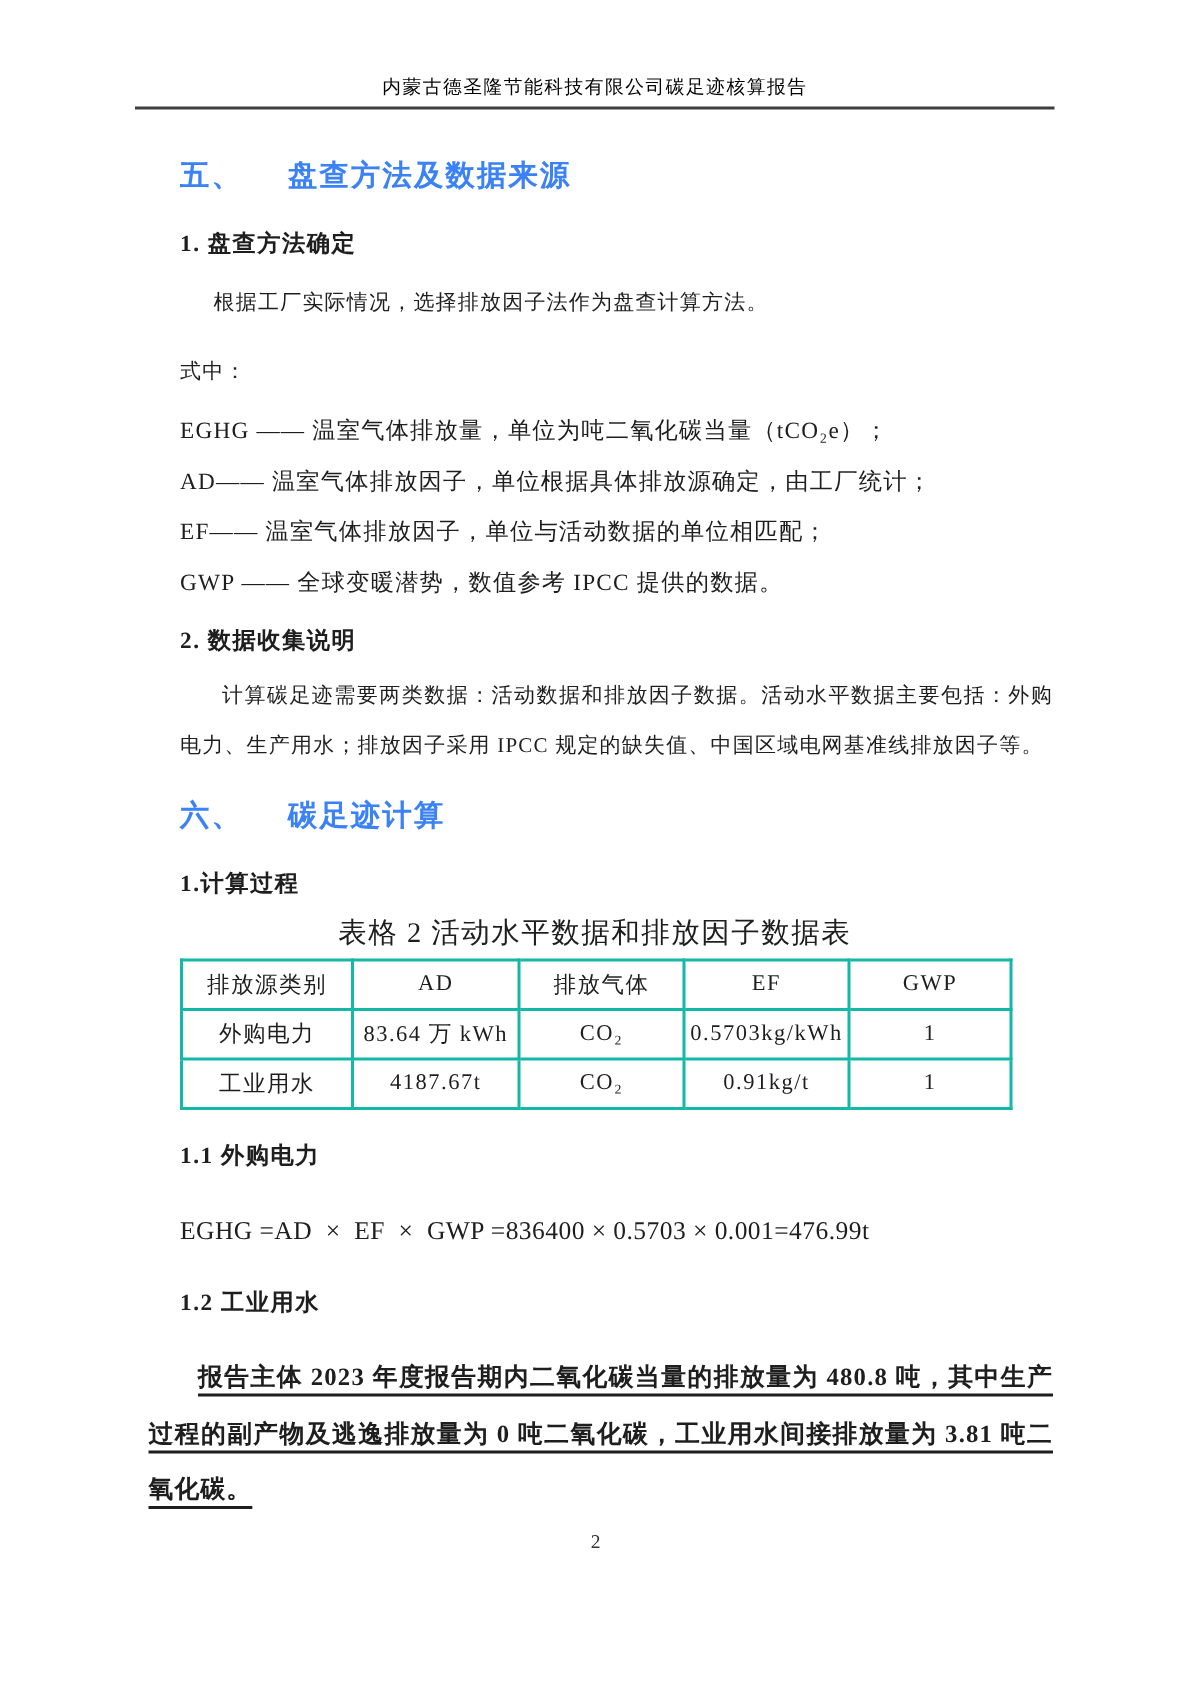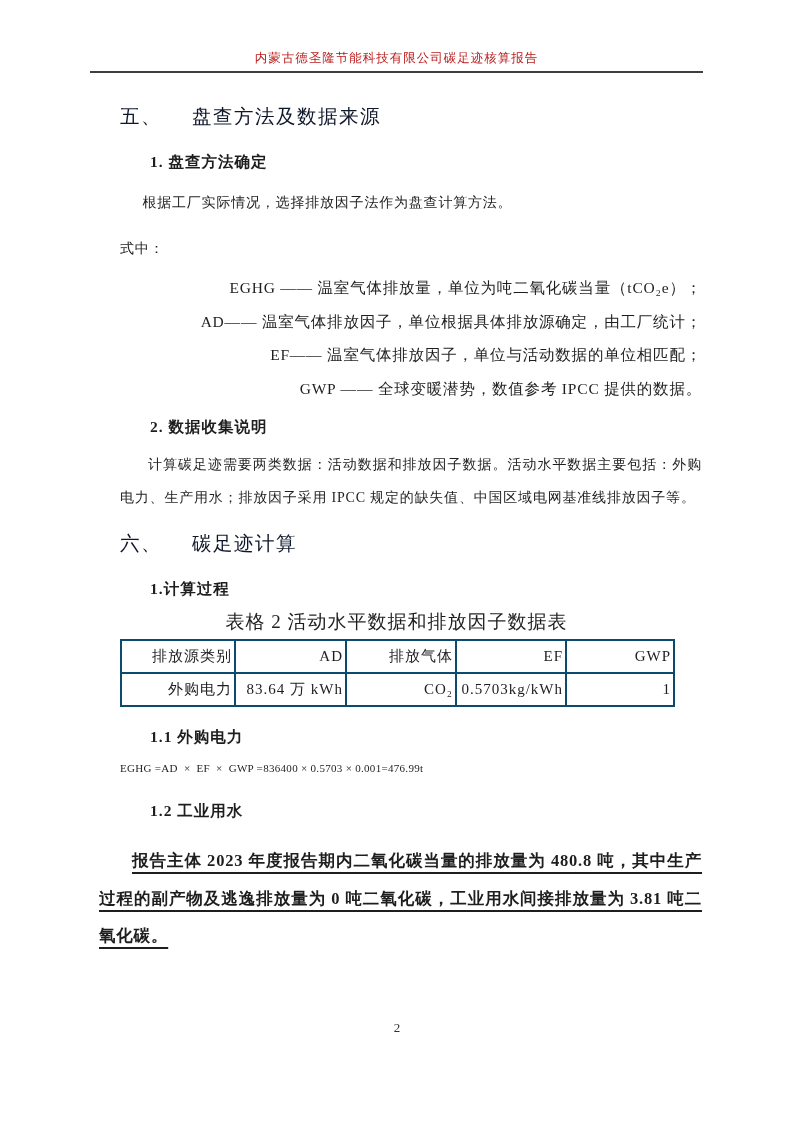--- a/index.html
+++ b/index.html
@@ -14,46 +14,45 @@
     overflow: hidden;
   }
 
   
   .page-header {
     position: absolute;
     top: 50px; left: 90px; right: 91px;
     text-align: center;
     font-size: 12.5px;
     letter-spacing: 1px;
-    color: #b91c1c;
+    color: #000000;
   }
   .header-rule {
     position: absolute;
     top: 71px; left: 90px; right: 91px;
     border-bottom: 2px solid #3f3f3f;
   }
 
   .main {
     position: absolute;
     top: 73px; left: 120px;
     width: 582px;
   }
 
   .h1 {
     margin-top: 30px;
     font-size: 19.5px;
-    font-weight: normal;
+    font-weight: bold;
     letter-spacing: 1.5px;
-    color: #0f172a;
+    color: #3b82f6;
   }
   .h1 .h1-num { display: inline-block; width: 72px; }
 
   .h2 {
     margin-top: 22px;
-    margin-left: 30px;
     font-size: 15.5px;
     font-weight: bold;
     letter-spacing: 1px;
   }
 
   .para {
     margin-top: 13px;
     font-size: 14px;
     letter-spacing: 0.8px;
     line-height: 33px;
@@ -63,53 +62,52 @@
   .justify { text-align: justify; text-indent: 2em; }
 
   .formula-center {
     margin-top: 14px;
     text-align: center;
     font-size: 15.5px;
     white-space: pre-wrap;
     letter-spacing: 0.5px;
   }
   .formula-line {
-    margin-top: 14px;
-    font-size: 11px;
+    margin-top: 30px;
+    font-size: 17px;
     white-space: pre-wrap;
     letter-spacing: 0.3px;
   }
 
   .def-list { margin-top: 6px; }
   .def-line {
     font-size: 15.5px;
     letter-spacing: 0.8px;
     line-height: 33.5px;
     white-space: pre-wrap;
-    text-align: right;
   }
 
   .table-caption {
     margin-top: 9px;
     width: 553px;
     text-align: center;
     font-size: 19px;
     letter-spacing: 1px;
   }
 
   table.data-table {
     margin-top: 4px;
     width: 553px;
     border-collapse: collapse;
     table-layout: fixed;
     font-size: 15px;
   }
   table.data-table th, table.data-table td {
-    border: 2px solid #0c4a6e;
-    text-align: right;
+    border: 2px solid #14b8a6;
+    text-align: center;
     vertical-align: middle;
     height: 33px;
     font-weight: normal;
     letter-spacing: 1px;
     padding: 0 2px;
   }
   col.c1 { width: 114px; }
   col.c2 { width: 111px; }
   col.c3 { width: 110px; }
   col.c4 { width: 110px; }
@@ -199,20 +197,27 @@
         </tr>
       </thead>
       <tbody>
         <tr>
           <td>外购电力</td>
           <td>83.64 万 kWh</td>
           <td>CO₂</td>
           <td>0.5703kg/kWh</td>
           <td>1</td>
         </tr>
+        <tr>
+          <td>工业用水</td>
+          <td>4187.67t</td>
+          <td>CO₂</td>
+          <td>0.91kg/t</td>
+          <td>1</td>
+        </tr>
       </tbody>
     </table>
 
     <div class="h2" style="margin-top:20px">1.1 外购电力</div>
 
     <div class="formula-line">EGHG =AD  ×  EF  ×  GWP =836400 × 0.5703 × 0.001=476.99t</div>
 
     <div class="h2" style="margin-top:27px">1.2 工业用水</div>
 
 

